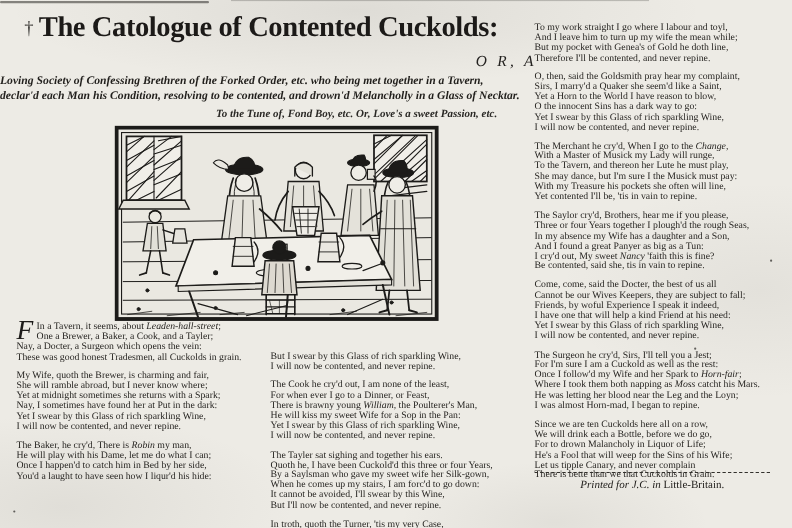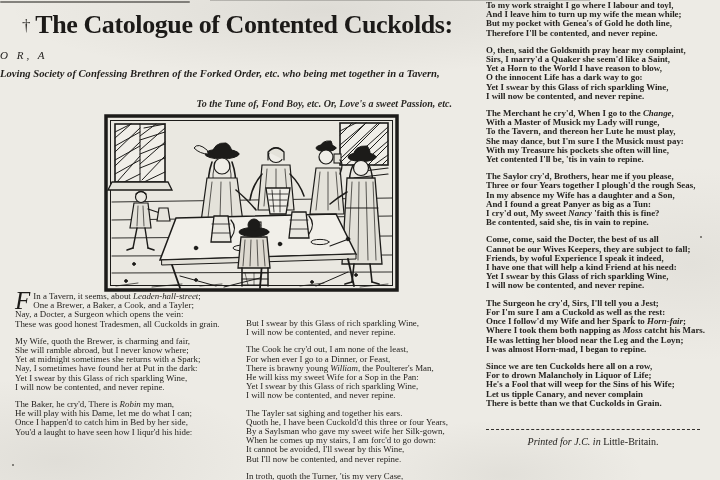--- a/index.html
+++ b/index.html
@@ -14,31 +14,31 @@
     font-family:"Liberation Serif", serif;
     color:#242220;
   }
   .scan-edge-top{position:absolute;left:0;top:1px;width:190px;height:2px;background:rgba(45,43,40,.55);border-radius:2px;}
   .scan-edge-top2{position:absolute;left:210px;top:0;width:380px;height:1px;background:rgba(45,43,40,.25);}
   .speck{position:absolute;width:2px;height:2px;background:rgba(40,38,35,.7);border-radius:50%;}
   .abs{position:absolute;}
 
   .dagger{left:22px;top:16px;font-size:17px;color:#3a3835;}
   .title{left:8px;top:10px;width:472px;text-align:center;font-size:26px;letter-spacing:-0.4px;color:#1c1a18;white-space:nowrap;}
-  .or-a{left:0;top:49px;width:488px;text-align:left;font-style:italic;font-size:11px;letter-spacing:3px;}
+  .or-a{left:0;top:49px;width:488px;text-align:right;font-style:italic;font-size:14px;letter-spacing:3px;}
   .society{left:0;top:67px;width:490px;text-align:left;font-style:italic;font-weight:bold;font-size:10.6px;line-height:13.5px;color:#211f1c;}
   .tune{left:0;top:98px;width:452px;text-align:right;font-style:italic;font-weight:bold;font-size:10px;color:#2a2825;}
 
   .woodcut{left:104px;top:114px;width:295px;height:178px;margin:0;}
   .woodcut svg{display:block;width:100%;height:100%;}
 
   .col{font-size:8.9px;line-height:9.2px;color:#262421;}
   .col-left{left:15px;top:292px;width:228px;}
   .col-middle{left:246px;top:292px;width:235px;margin-top:27px;}
-  .col-right{left:486px;top:1px;width:232px;font-weight:bold;}
+  .col-right{left:486px;top:20px;width:232px;}
   .stanza{margin:0 0 8px 0;}
   .stanza:last-child{margin-bottom:0;}
   .line{display:block;white-space:nowrap;}
   .dropcap{float:left;font-size:25px;line-height:18px;font-style:italic;margin:0 3px 0 0;color:#1d1b19;}
   .col i{font-style:italic;}
 
   .rule-dashed{left:486px;top:429px;width:214px;border-top:1.6px dashed #32302c;height:0;}
   .imprint{left:486px;top:436px;width:214px;text-align:center;font-size:10px;color:#23211e;}
   .imprint i{font-style:italic;}
 </style>
@@ -50,20 +50,21 @@
   <div class="scan-edge-top2"></div>
   <div class="speck" style="left:631px;top:316px;"></div>
   <div class="speck" style="left:12px;top:464px;"></div>
   <div class="speck" style="left:700px;top:236px;"></div>
 
   <span class="abs dagger">†</span>
   <h1 class="abs title" style="margin:0;font-weight:bold;">The Catologue of Contented Cuckolds:</h1>
   <div class="abs or-a">O R,  A</div>
   <div class="abs society">
     <span class="line">Loving Society of Confessing Brethren of the Forked Order, etc. who being met together in a Tavern,</span>
+    <span class="line">declar'd each Man his Condition, resolving to be contented, and drown'd Melancholly in a Glass of Necktar.</span>
   </div>
   <div class="abs tune">To the Tune of, Fond Boy, etc. Or, Love's a sweet Passion, etc.</div>
 
   <figure class="abs woodcut" aria-label="Woodcut: tradesmen in hats drinking at a tavern table with tankards, lattice windows, a serving boy at left and a figure seated with his back turned">
     <svg viewBox="0 0 295 178" xmlns="http://www.w3.org/2000/svg" stroke-linecap="round">
 
       <rect x="2" y="2" width="291" height="174" fill="#eae8e1" stroke="#1c1b19" stroke-width="3.5"></rect>
       <rect x="6.5" y="6.5" width="282" height="165" fill="none" stroke="#1c1b19" stroke-width="1"></rect>
 
       <g stroke="#1c1b19" stroke-width="1">
@@ -246,21 +247,21 @@
       <p class="stanza">
         <span class="line">To my work straight I go where I labour and toyl,</span>
         <span class="line">And I leave him to turn up my wife the mean while;</span>
         <span class="line">But my pocket with Genea's of Gold he doth line,</span>
         <span class="line">Therefore I'll be contented, and never repine.</span>
       </p>
       <p class="stanza">
         <span class="line">O, then, said the Goldsmith pray hear my complaint,</span>
         <span class="line">Sirs, I marry'd a Quaker she seem'd like a Saint,</span>
         <span class="line">Yet a Horn to the World I have reason to blow,</span>
-        <span class="line">O the innocent Life has a dark way to go:</span>
+        <span class="line">O the innocent Sins has a dark way to go:</span>
         <span class="line">Yet I swear by this Glass of rich sparkling Wine,</span>
         <span class="line">I will now be contented, and never repine.</span>
       </p>
       <p class="stanza">
         <span class="line">The Merchant he cry'd, When I go to the <i>Change</i>,</span>
         <span class="line">With a Master of Musick my Lady will runge,</span>
         <span class="line">To the Tavern, and thereon her Lute he must play,</span>
         <span class="line">She may dance, but I'm sure I the Musick must pay:</span>
         <span class="line">With my Treasure his pockets she often will line,</span>
         <span class="line">Yet contented I'll be, 'tis in vain to repine.</span>
@@ -284,20 +285,21 @@
       <p class="stanza">
         <span class="line">The Surgeon he cry'd, Sirs, I'll tell you a Jest;</span>
         <span class="line">For I'm sure I am a Cuckold as well as the rest:</span>
         <span class="line">Once I follow'd my Wife and her Spark to <i>Horn-fair</i>;</span>
         <span class="line">Where I took them both napping as <i>Moss</i> catcht his Mars.</span>
         <span class="line">He was letting her blood near the Leg and the Loyn;</span>
         <span class="line">I was almost Horn-mad, I began to repine.</span>
       </p>
       <p class="stanza">
         <span class="line">Since we are ten Cuckolds here all on a row,</span>
+        <span class="line">We will drink each a Bottle, before we do go,</span>
         <span class="line">For to drown Malancholy in Liquor of Life;</span>
         <span class="line">He's a Fool that will weep for the Sins of his Wife;</span>
         <span class="line">Let us tipple Canary, and never complain</span>
         <span class="line">There is bette than we that Cuckolds in Grain.</span>
       </p>
     </div>
 
   <div class="abs rule-dashed"></div>
   <div class="abs imprint"><i>Printed for J.C. in</i> Little-Britain.</div>
 </div>

